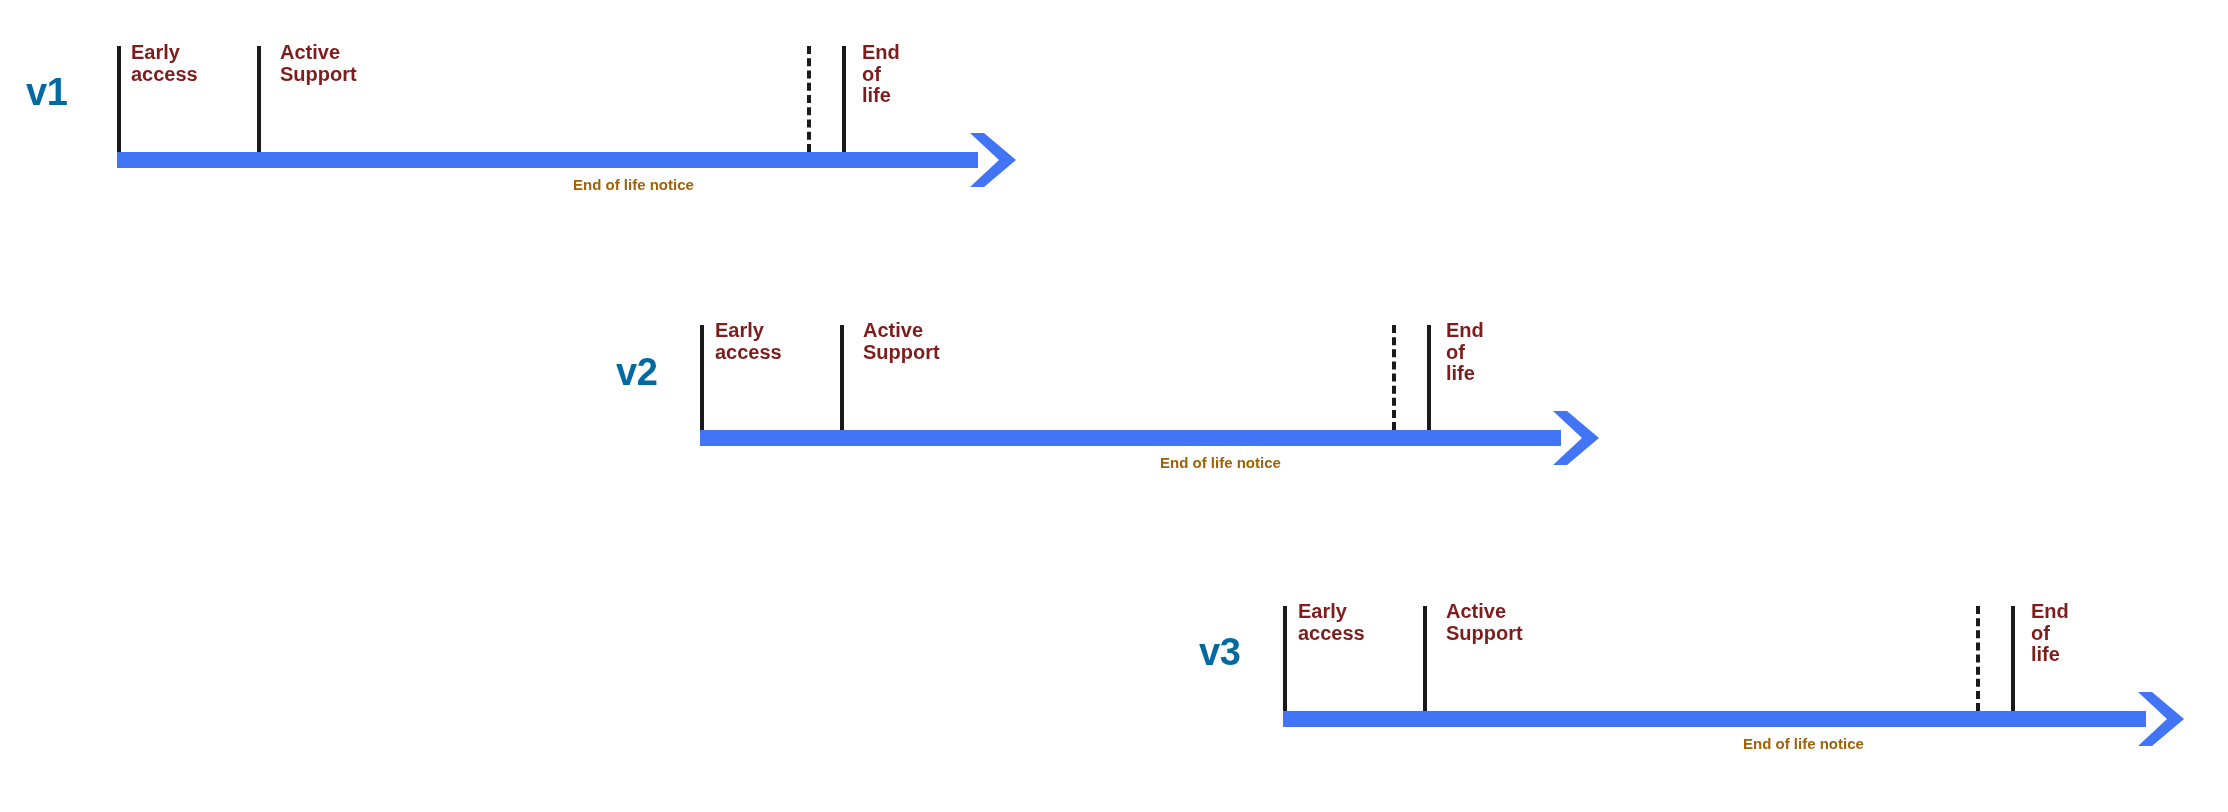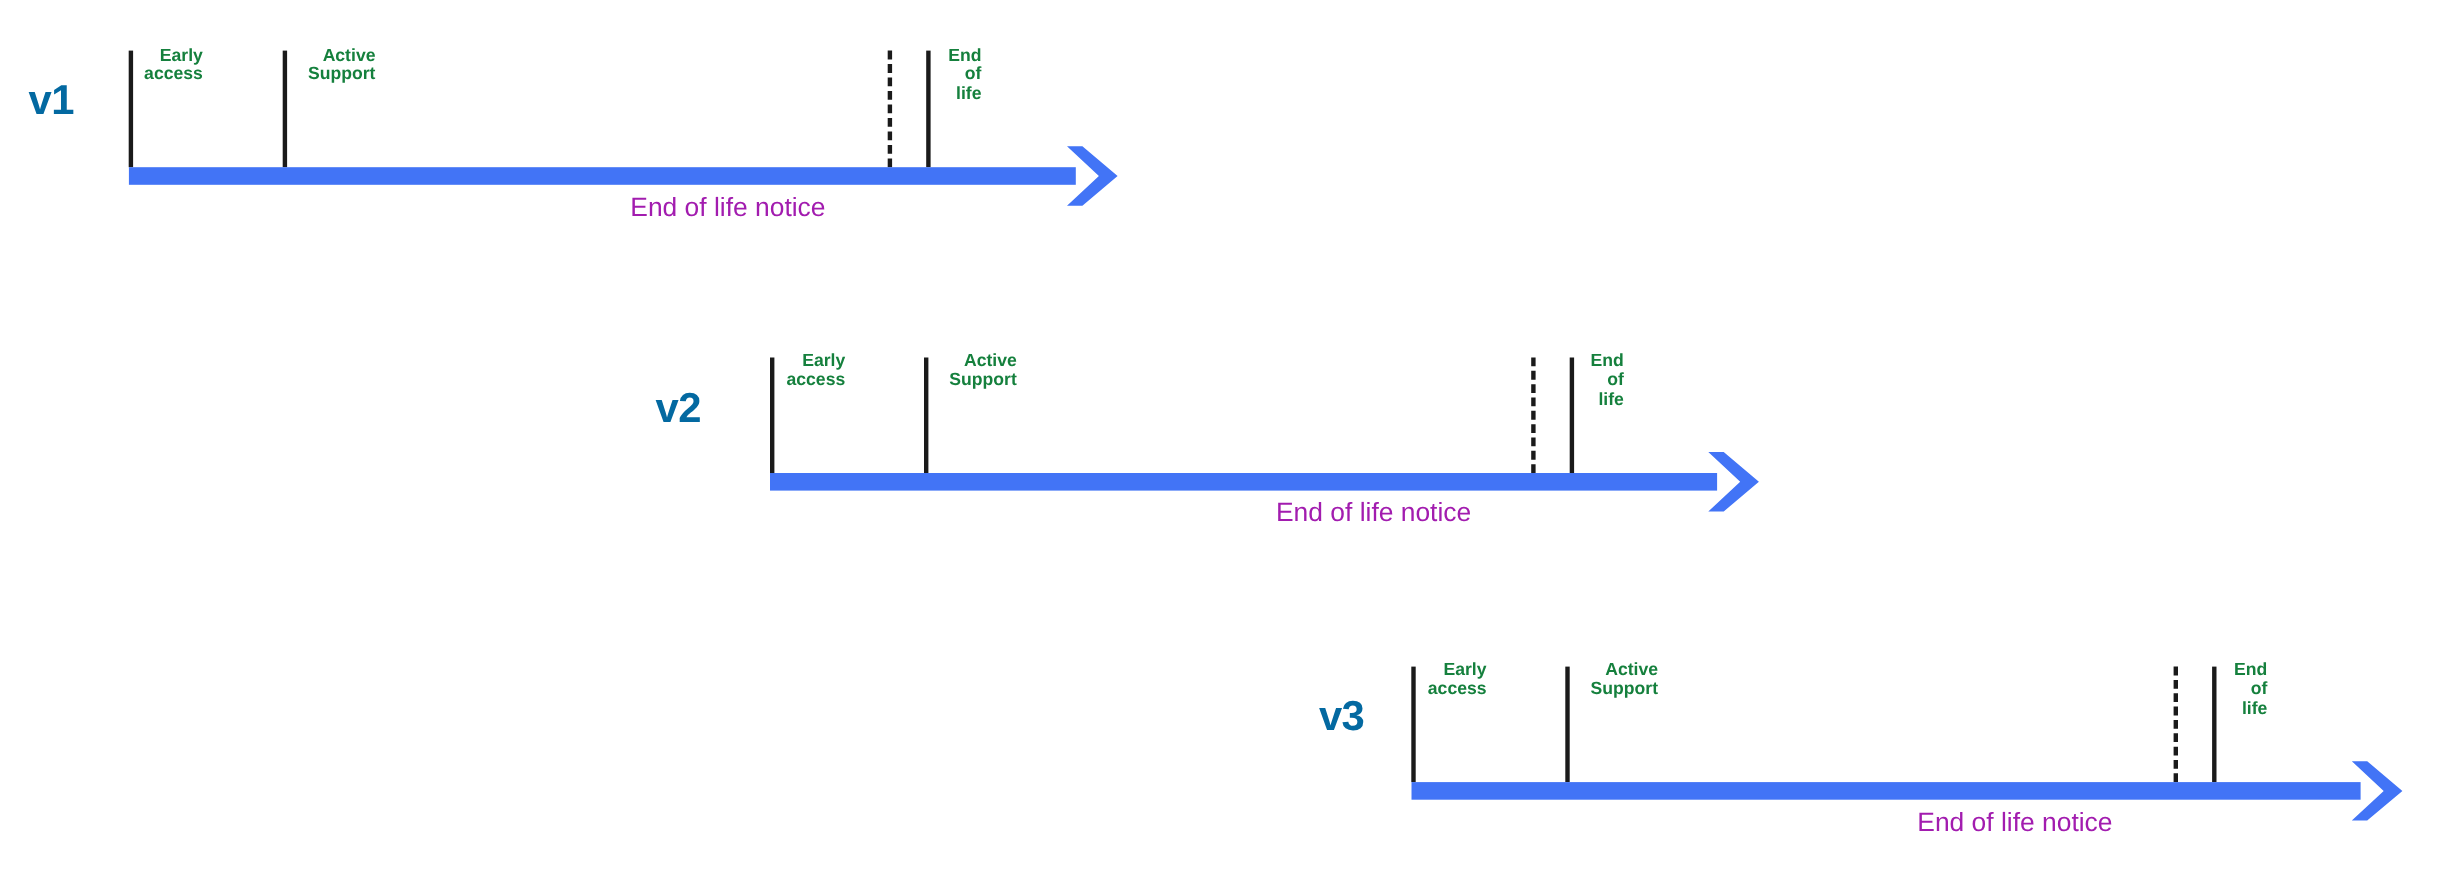--- a/index.html
+++ b/index.html
@@ -37,32 +37,31 @@
     width: 4px;
     background: #1a1a1a;
   }
   .notice-divider {
     position: absolute;
     width: 0;
     border-left: 4px dashed #1a1a1a;
   }
   .phase-label {
     position: absolute;
-    font-size: 16px;
+    font-size: 20px;
     font-weight: 700;
-    color: #15803d;
+    color: #7f1d1d;
     line-height: 1.08;
     white-space: pre-line;
-    text-align: right;
   }
   .notice-label {
     position: absolute;
-    font-size: 24px;
-    font-weight: 400;
-    color: #a21caf;
+    font-size: 15px;
+    font-weight: 700;
+    color: #a16207;
     line-height: 1;
     white-space: nowrap;
   }
   .timeline-arrow {
     position: absolute;
     display: block;
   }
 </style>
 </head>
 <body>
@@ -78,21 +77,21 @@
       <div class="phase-divider" style="left: 842px; top: 46px; height: 106px;"></div>
       <div class="phase-label" style="left: 862px; top: 42px;">End of life</div>
       <div class="notice-divider" style="left: 807px; top: 46px; height: 106px;"></div>
       <svg class="timeline-arrow" width="901" height="60" viewBox="0 0 901 60" style="left: 117px; top: 130px;">
         <rect x="0" y="22" width="861" height="16" fill="#4274F6"></rect>
         <path d="M 853 3 L 867 3 L 899 30 L 867 57 L 853 57 L 882 30 Z" fill="#4274F6"></path>
       </svg>
       <div class="notice-label" style="left: 573px; top: 177px;">End of life notice</div>
     </div>
     <div class="lifecycle-row">
-      <div class="version-label" style="left: 596px; top: 353px;">v2</div>
+      <div class="version-label" style="left: 616px; top: 353px;">v2</div>
       <div class="phase-divider" style="left: 700px; top: 325px; height: 105px;"></div>
       <div class="phase-label" style="left: 715px; top: 320px;">Early
 access</div>
       <div class="phase-divider" style="left: 840px; top: 325px; height: 105px;"></div>
       <div class="phase-label" style="left: 863px; top: 320px;">Active Support</div>
       <div class="phase-divider" style="left: 1427px; top: 325px; height: 105px;"></div>
       <div class="phase-label" style="left: 1446px; top: 320px;">End of life</div>
       <div class="notice-divider" style="left: 1392px; top: 325px; height: 105px;"></div>
       <svg class="timeline-arrow" width="901" height="60" viewBox="0 0 901 60" style="left: 700px; top: 408px;">
         <rect x="0" y="22" width="861" height="16" fill="#4274F6"></rect>

